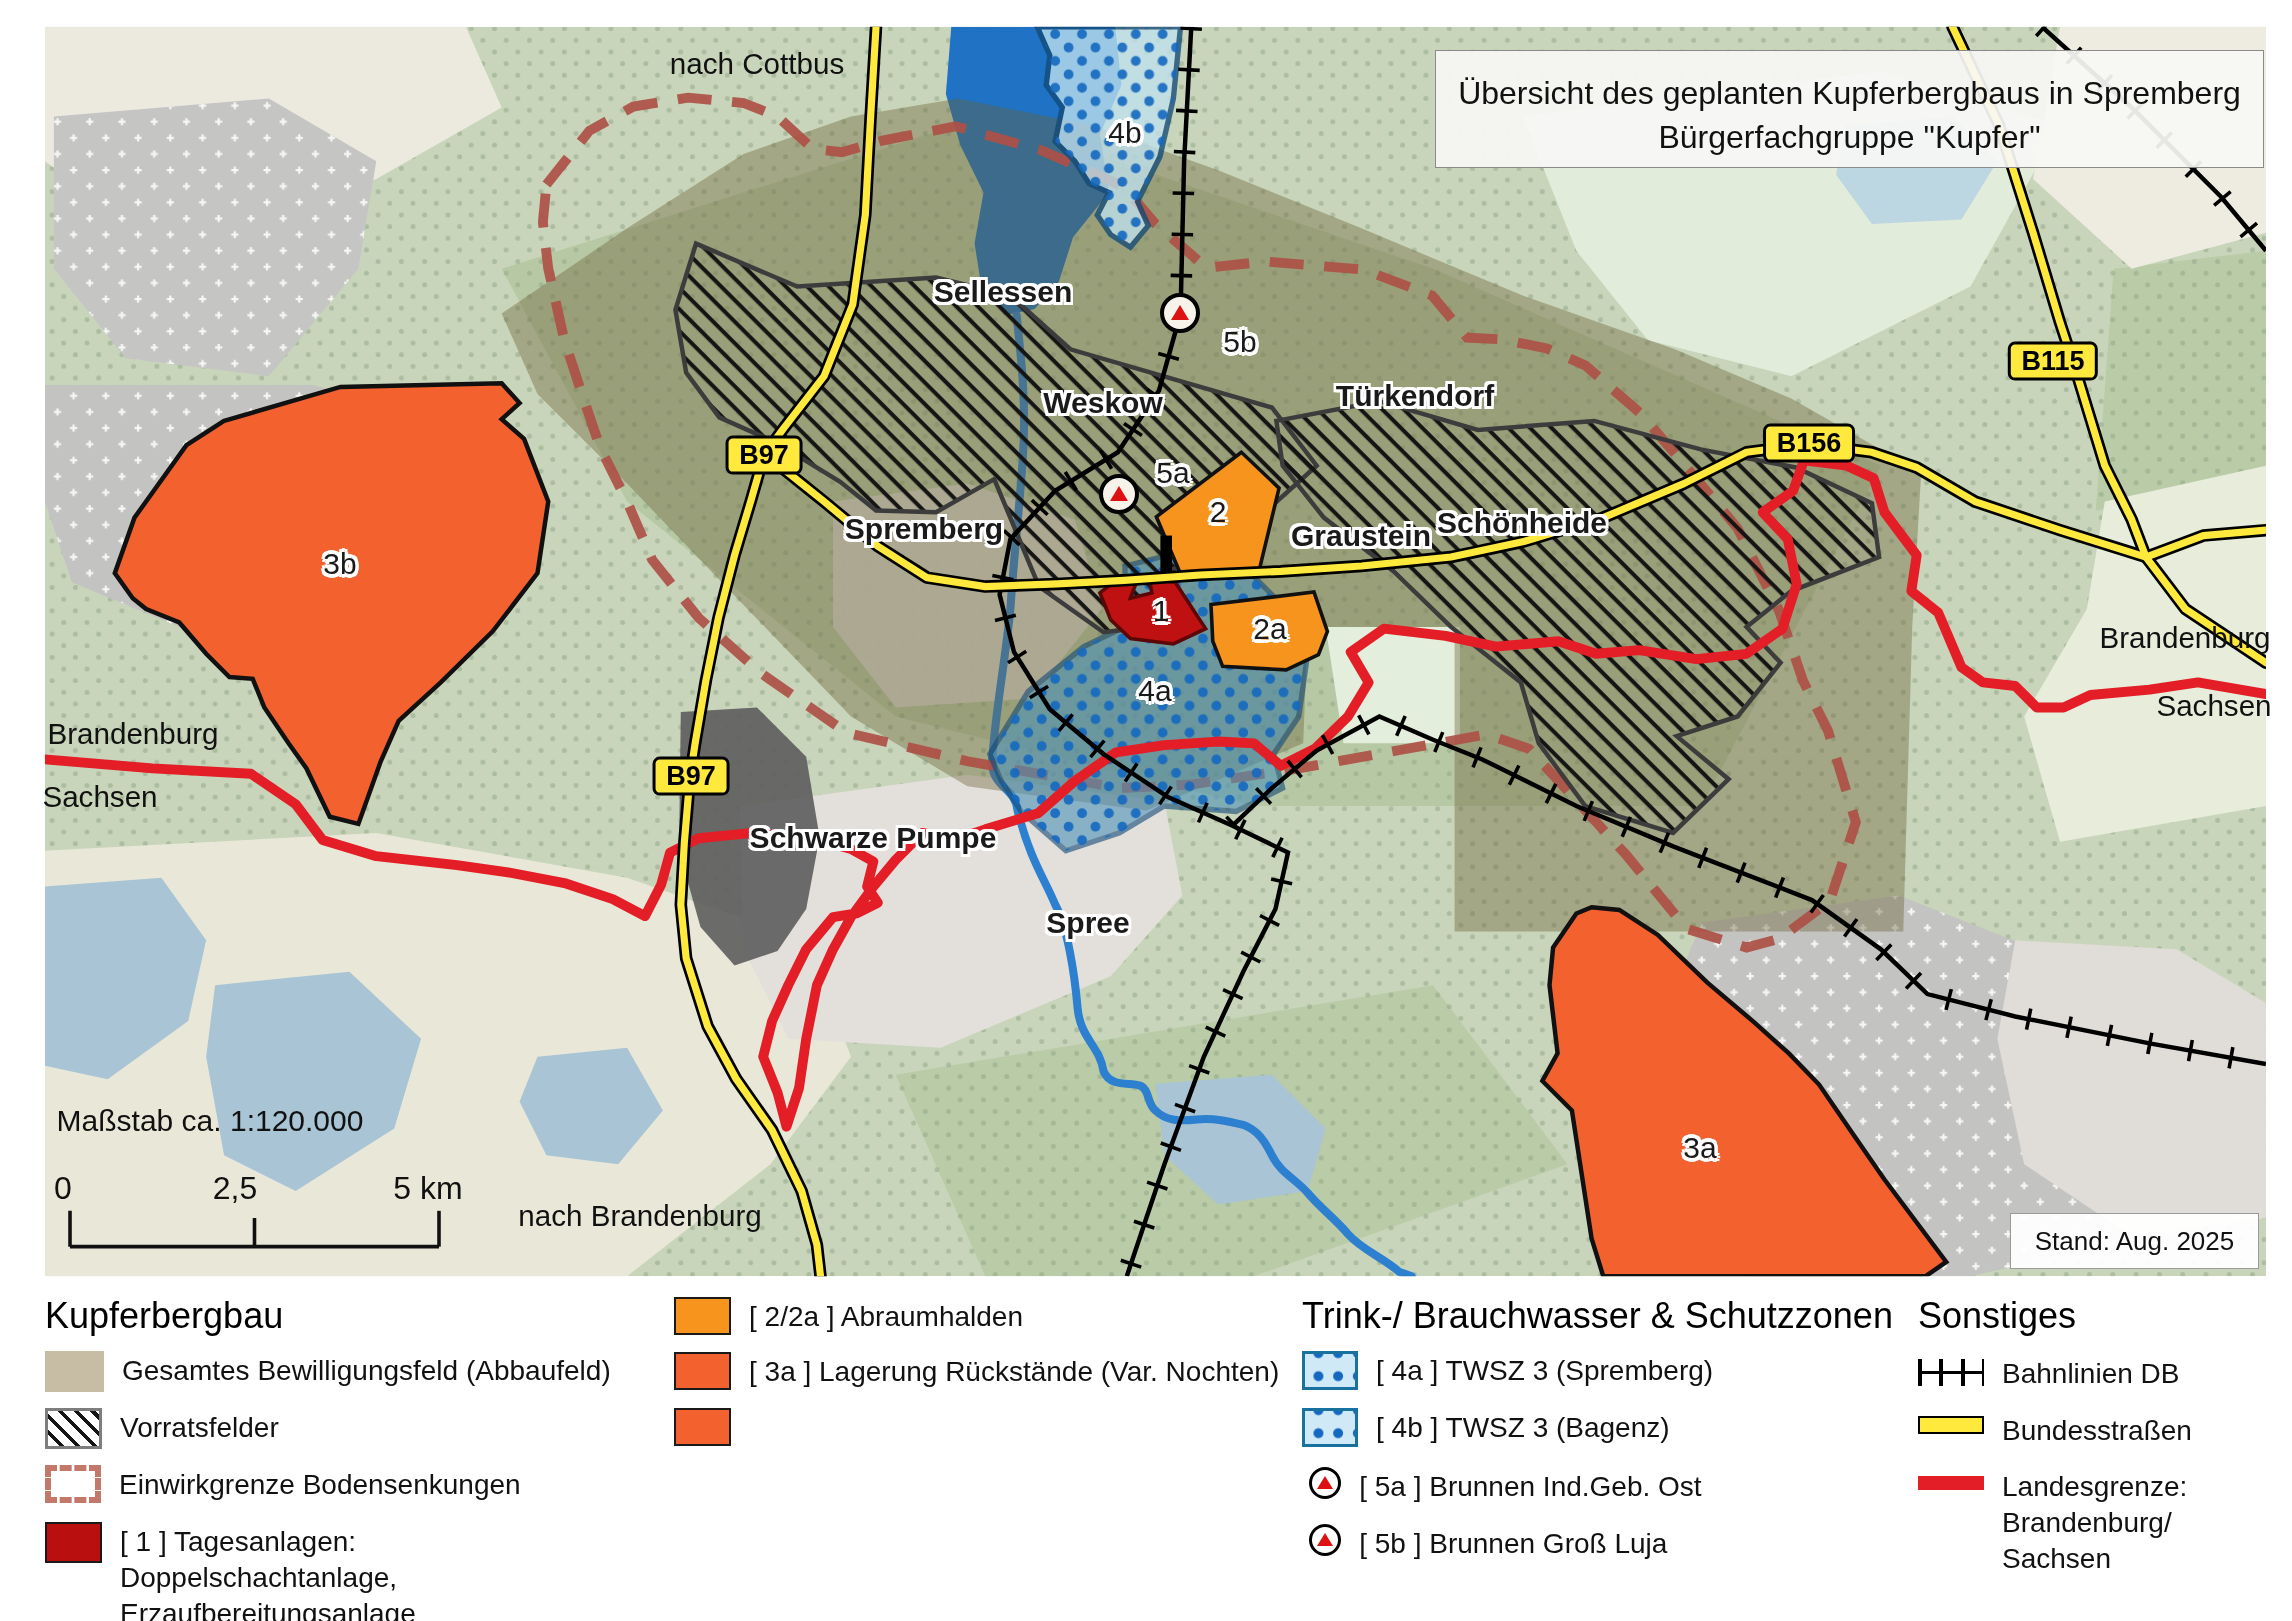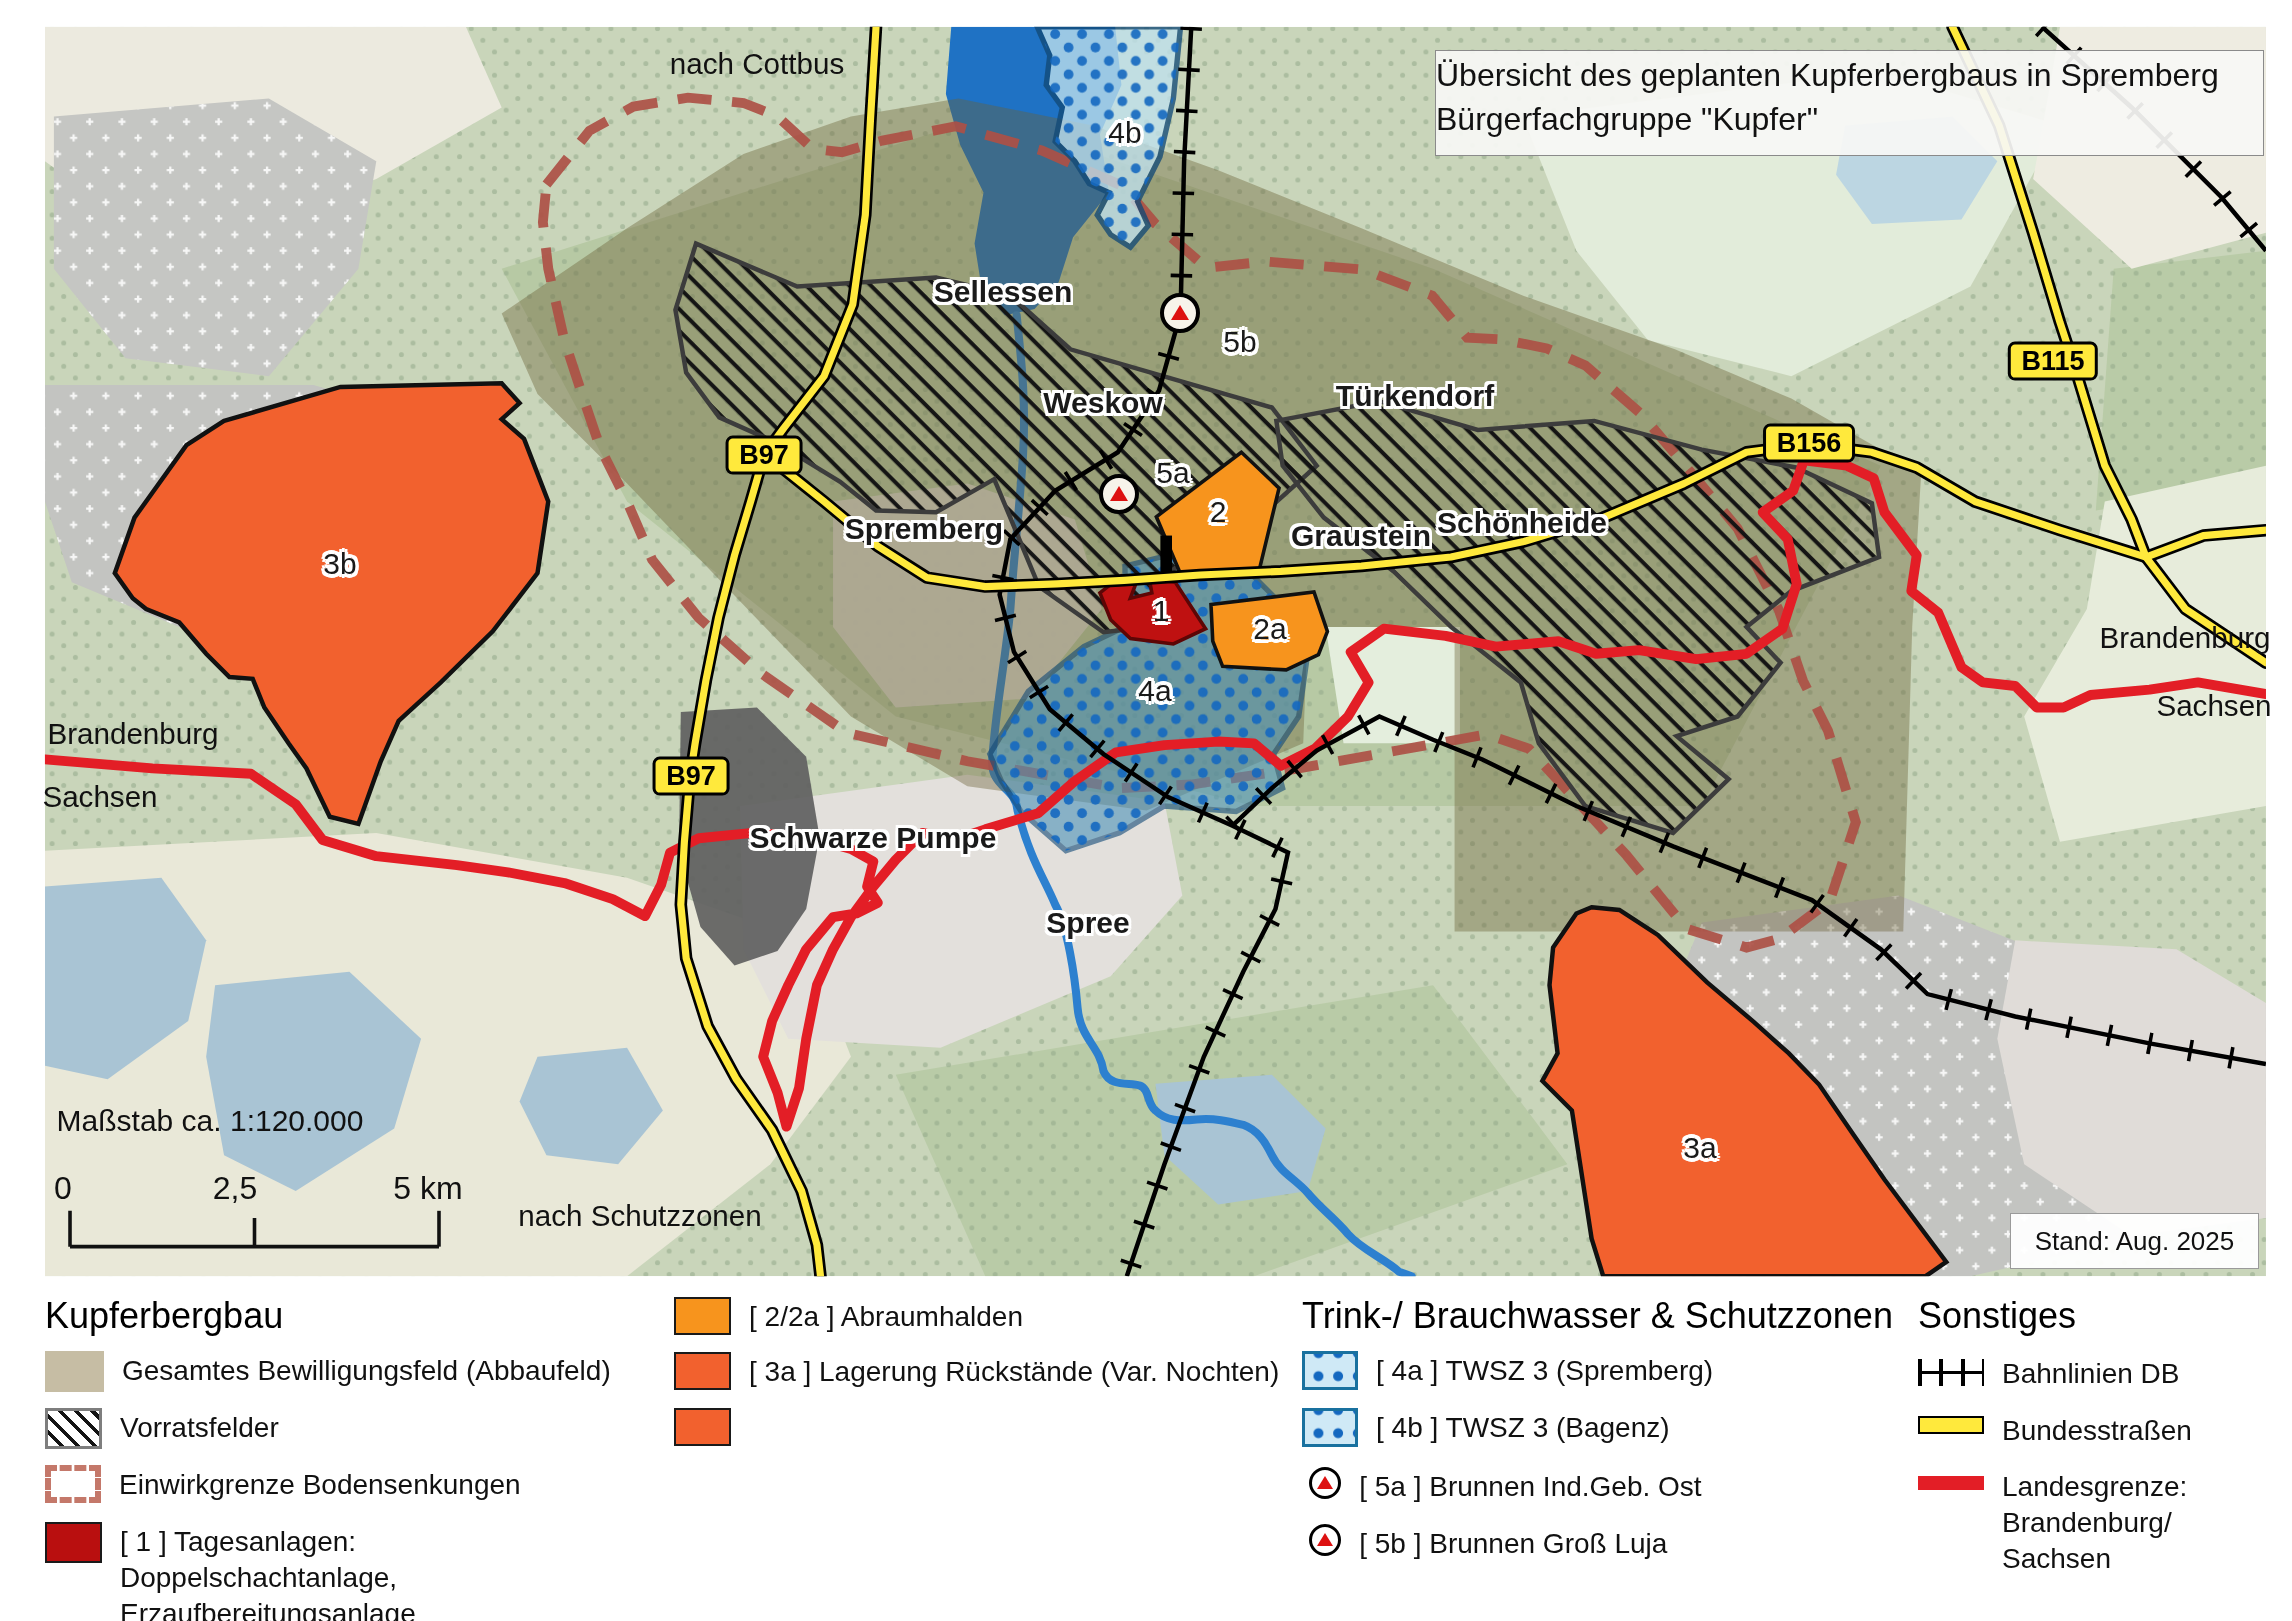--- a/index.html
+++ b/index.html
@@ -15,23 +15,23 @@
         text-shadow:-2.7px -2.7px 0 #fff,2.7px -2.7px 0 #fff,-2.7px 2.7px 0 #fff,2.7px 2.7px 0 #fff,
                     0 -3.6px 0 #fff,0 3.6px 0 #fff,-3.6px 0 0 #fff,3.6px 0 0 #fff;}
   .plain{font-size:29.6px;font-weight:400;color:#111;}
   .shield{position:absolute;transform:translate(-50%,-50%);background:#ffe93c;border:3.6px solid #000;
           border-radius:7.2px;padding:0.9px 10.7px;font-size:27px;font-weight:700;color:#000;}
   .marker{position:absolute;transform:translate(-50%,-50%);width:32px;height:32px;border:4.5px solid #000;
           border-radius:50%;background:#f7f3ea;display:flex;align-items:center;justify-content:center;}
   .marker .tri{width:0;height:0;border-left:9px solid transparent;border-right:9px solid transparent;
           border-bottom:15px solid #dd1111;margin-top:-1.8px;}
   
-  .title-box{position:absolute;left:1435px;top:50px;width:829px;height:106px;
-             background:rgba(248,248,245,.93);border:1.8px solid #8a8a8a;text-align:left;
-             font-size:32px;line-height:44px;padding-top:2px;box-sizing:border-box;}
+  .title-box{position:absolute;left:1435px;top:50px;width:829px;height:118px;
+             background:rgba(248,248,245,.93);border:1.8px solid #8a8a8a;text-align:center;
+             font-size:32px;line-height:44px;padding-top:20px;box-sizing:border-box;}
   .stand-badge{position:absolute;left:2010px;top:1213px;width:247px;height:54px;
              background:rgba(255,255,255,.95);border:1.8px solid #9a9a9a;display:flex;
              align-items:center;justify-content:center;font-size:26px;}
   
   .leg-h{position:absolute;font-size:36px;font-weight:400;color:#000;}
   .leg-row{position:absolute;display:flex;gap:18px;align-items:flex-start;font-size:28px;line-height:36px;}
   .leg-row .txt{padding-top:1.8px;}
   .sw{flex:0 0 auto;box-sizing:border-box;}
   .sw-tan{width:59px;height:41px;background:#c6bda4;}
   .sw-hatch{width:57px;height:41px;border:3.6px solid #7e7e7e;background:
@@ -242,21 +242,21 @@
     <div class="mlbl plain" style="left:2185px;top:638px">Brandenburg</div>
     <div class="mlbl plain" style="left:2214px;top:706px">Sachsen</div>
     <div class="mlbl plain" style="left:133px;top:734px">Brandenburg</div>
     <div class="mlbl plain" style="left:100px;top:797px">Sachsen</div>
     <div class="mlbl town" style="left:873px;top:811px">Schwarze Pumpe</div>
     <div class="mlbl town" style="left:1088px;top:896px">Spree</div>
     <div class="mlbl plain" style="left:210px;top:1121px;font-size:30px">Maßstab ca. 1:120.000</div>
     <div class="mlbl plain" style="left:63px;top:1188px;font-size:32px">0</div>
     <div class="mlbl plain" style="left:235px;top:1188px;font-size:32px">2,5</div>
     <div class="mlbl plain" style="left:428px;top:1188px;font-size:32px">5 km</div>
-    <div class="mlbl plain" style="left:640px;top:1216px">nach Schutzzonen</div>
+    <div class="mlbl plain" style="left:640px;top:1216px">nach Brandenburg</div>
     <div class="mlbl zone" style="left:1700px;top:1148px">3a</div>
 
     <div class="shield" style="left:764px;top:455px">B97</div>
     <div class="shield" style="left:691px;top:776px">B97</div>
     <div class="shield" style="left:1809px;top:443px">B156</div>
     <div class="shield" style="left:2053px;top:361px">B115</div>
 
     <div class="marker" style="left:1119px;top:494px">
       <span class="tri"></span>
     </div>

